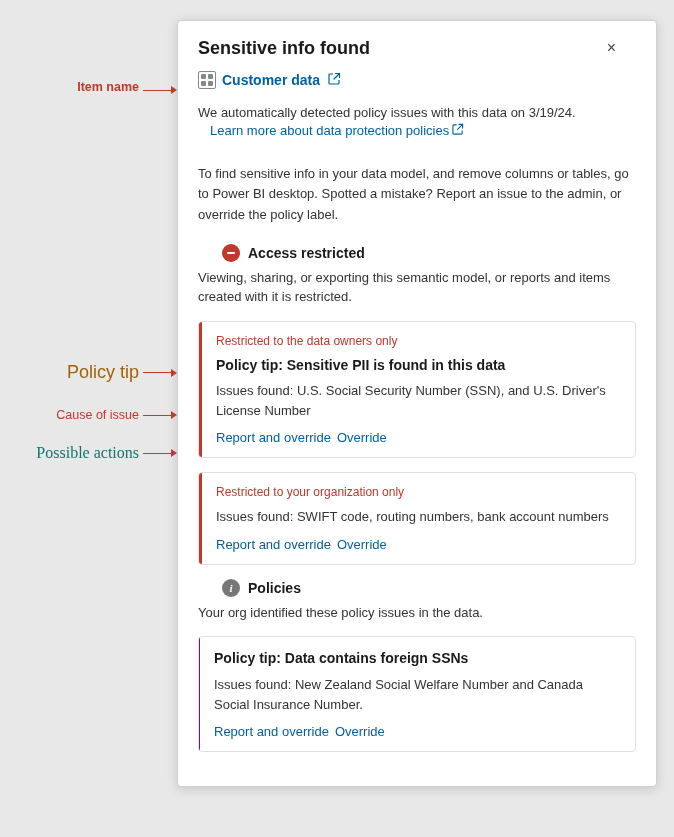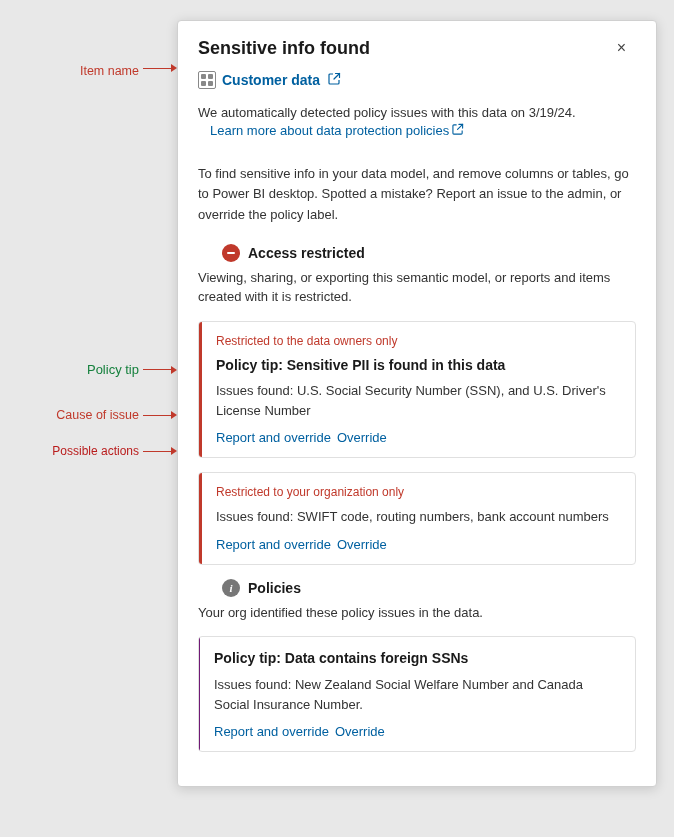--- a/index.html
+++ b/index.html
@@ -27,21 +27,21 @@
       border: 1px solid #d0d0d0;
       border-radius: 4px;
       box-shadow: 0 2px 12px rgba(0,0,0,0.15);
       overflow: hidden;
     }
 
     .panel-header {
       display: flex;
       justify-content: space-between;
       align-items: center;
-      padding: 16px 24px 12px 20px;
+      padding: 16px 34px 12px 20px;
       border-bottom: none;
     }
 
     .panel-title {
       font-size: 18px;
       font-weight: 600;
       color: #1a1a1a;
     }
 
     .close-btn {
@@ -231,46 +231,46 @@
       border-left: 1px solid #701a75;
     }
   </style>
 </head>
 <body>
 
 <div class="outer-wrapper">
 
   <div style="position:relative; width:160px; height:837px; flex-shrink:0;">
 
-    <div style="position:absolute; top:44px; right:0; display:flex; align-items:flex-start; gap:4px;">
+    <div style="position:absolute; top:60px; right:0; display:flex; align-items:flex-end; gap:4px;font-weight:bold;">
       <span style="color:#c0392b; font-size:12.5px; font-family:'Segoe UI',Arial,sans-serif;">Item name</span>
       <div style="display:flex; align-items:center;">
         <span style="display:inline-block; width:28px; height:1px; background:#c0392b;"></span>
         <span style="width:0; height:0; border-top:4px solid transparent; border-bottom:4px solid transparent; border-left:6px solid #c0392b;"></span>
       </div>
     </div>
 
     <div style="position:absolute; top:342px; right:0; display:flex; align-items:center; gap:4px;">
-      <span style="color:#15803d; font-size:13px; font-family:'Segoe UI',Arial,sans-serif;">Policy tip</span>
+      <span style="color:#a16207; font-size:18px; font-family:'Segoe UI',Arial,sans-serif;">Policy tip</span>
       <div style="display:flex; align-items:center;">
         <span style="display:inline-block; width:28px; height:1px; background:#c0392b;"></span>
         <span style="width:0; height:0; border-top:4px solid transparent; border-bottom:4px solid transparent; border-left:6px solid #c0392b;"></span>
       </div>
     </div>
 
     <div style="position:absolute; top:388px; right:0; display:flex; align-items:center; gap:4px;">
       <span style="color:#c0392b; font-size:12.5px; font-family:'Segoe UI',Arial,sans-serif;">Cause of issue</span>
       <div style="display:flex; align-items:center;">
         <span style="display:inline-block; width:28px; height:1px; background:#c0392b;"></span>
         <span style="width:0; height:0; border-top:4px solid transparent; border-bottom:4px solid transparent; border-left:6px solid #c0392b;"></span>
       </div>
     </div>
 
     <div style="position:absolute; top:424px; right:0; display:flex; align-items:center; gap:4px;">
-      <span style="color:#b91c1c; font-size:12px; font-family:Liberation Sans, sans-serif;">Possible actions</span>
+      <span style="color:#0f766e; font-size:16px; font-family:Liberation Serif, serif;">Possible actions</span>
       <div style="display:flex; align-items:center;">
         <span style="display:inline-block; width:28px; height:1px; background:#c0392b;"></span>
         <span style="width:0; height:0; border-top:4px solid transparent; border-bottom:4px solid transparent; border-left:6px solid #c0392b;"></span>
       </div>
     </div>
   </div>
 
   <div class="panel">
     <div class="panel-header">
       <span class="panel-title">Sensitive info found</span>

